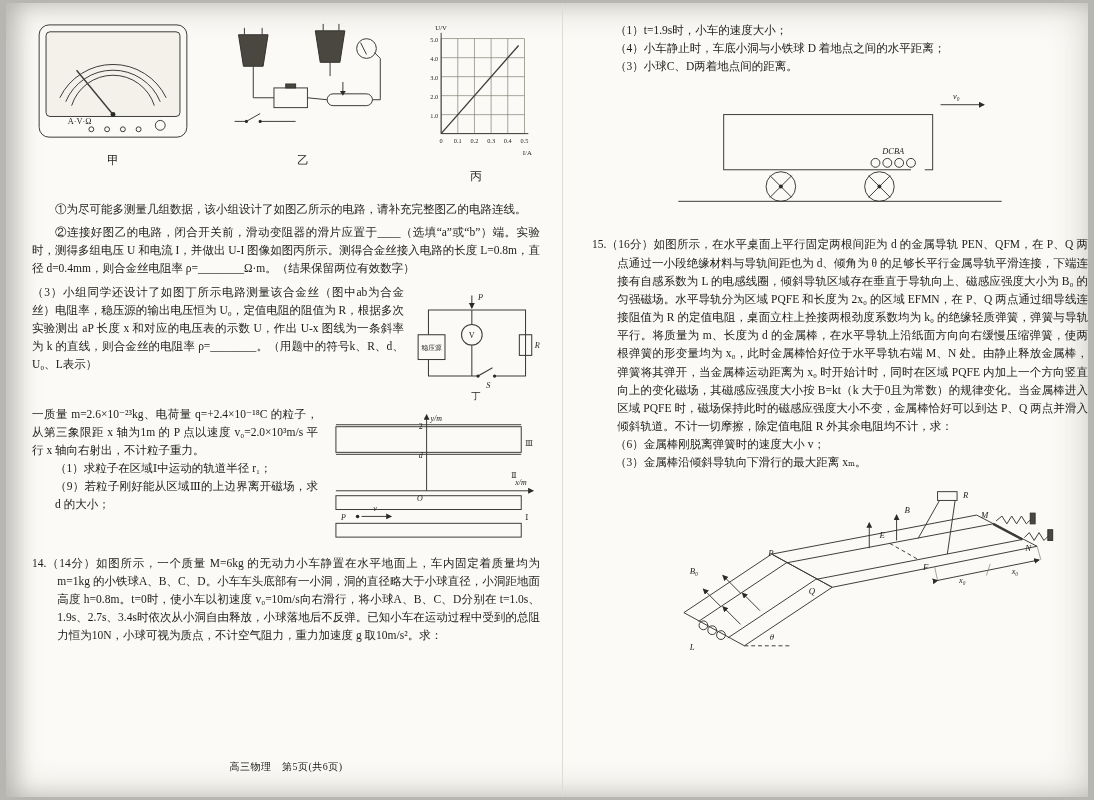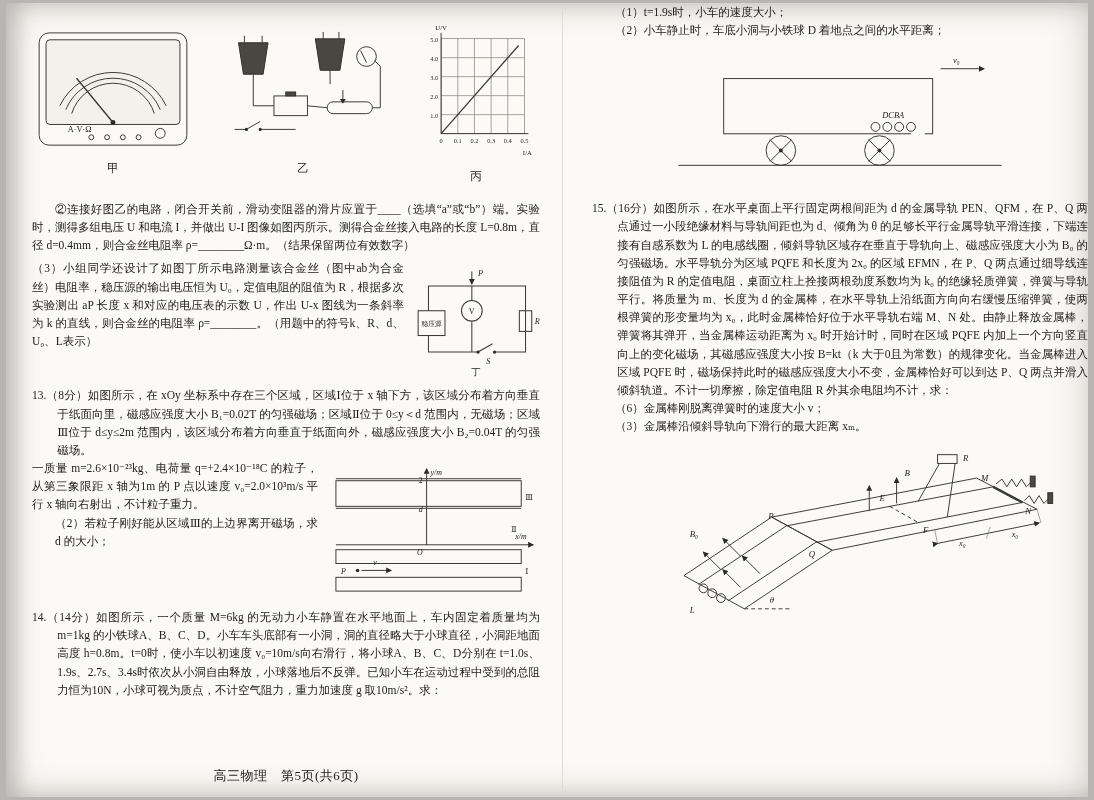--- a/index.html
+++ b/index.html
@@ -20,26 +20,26 @@
   .col { position:absolute; top:0; height:794px; }
   .col-left  { left:26px;  width:508px; }
   .col-right { left:586px; width:496px; }
   .txt { font-size:11.5px; line-height:1.58; text-align:justify; }
   .indent { text-indent:2em; }
   .hang { padding-left:2.2em; text-indent:-2.2em; }
   .item { margin-left:2em; }
   .blk { margin-top:5px; }
   .clearfix { overflow:hidden; }
   .fig-right { float:right; margin:2px 0 4px 10px; }
-  .figrow { display:flex; align-items:center; justify-content:space-between; margin:16px 2px 16px 2px; }
+  .figrow { display:flex; align-items:flex-start; justify-content:space-between; margin:16px 2px 16px 2px; }
   .figwrap { text-align:center; }
   .figcap { display:block; font-size:11.5px; margin-top:2px; }
   .footer {
-    position:absolute; bottom:12px; left:0; width:100%;
-    text-align:center; font-size:13px; letter-spacing:.5px;
+    position:absolute; bottom:23px; left:0; width:100%;
+    text-align:center; font-size:10px; letter-spacing:.5px;
   }
   svg line, svg polyline, svg polygon, svg path, svg rect, svg circle, svg ellipse {
     stroke:#3a3a38; fill:none; stroke-width:1;
   }
   svg text {
     stroke:none; fill:#1d1d1d;
     font-family:"Liberation Serif","DejaVu Serif",serif;
   }
   .fill-dark { fill:#49473f; stroke:#33312c; }
   .fill-dot  { fill:#2b2b28; stroke:none; }
@@ -141,20 +141,21 @@
           <text x="62.4" y="128" font-size="6.5" text-anchor="middle">0.2</text>
           <text x="79.6" y="128" font-size="6.5" text-anchor="middle">0.3</text>
           <text x="96.8" y="128" font-size="6.5" text-anchor="middle">0.4</text>
           <text x="114" y="128" font-size="6.5" text-anchor="middle">0.5</text>
           <text x="117" y="140" font-size="7" text-anchor="middle">I/A</text>
         </svg>
         <span class="figcap">丙</span>
       </div>
     </div>
 
+    <p class="txt indent blk">①为尽可能多测量几组数据，该小组设计了如图乙所示的电路，请补充完整图乙的电路连线。</p>
     <p class="txt indent blk">②连接好图乙的电路，闭合开关前，滑动变阻器的滑片应置于____（选填“a”或“b”）端。实验时，测得多组电压 U 和电流 I，并做出 U-I 图像如图丙所示。测得合金丝接入电路的长度 L=0.8m，直径 d=0.4mm，则合金丝电阻率 ρ=________Ω·m。（结果保留两位有效数字）</p>
 
     <div class="blk clearfix">
 
       <svg class="fig-right" width="126" height="116" viewBox="0 0 122 112">
         <defs>
           <marker id="arD" markerWidth="7" markerHeight="7" refX="5" refY="3" orient="auto">
             <path d="M0,0L6,3L0,6Z" style="fill:#2b2b28;stroke:none"></path>
           </marker>
         </defs>
@@ -171,21 +172,20 @@
         <text x="117" y="61" font-size="8" font-style="italic">R</text>
         <line x1="62" y1="88" x2="76" y2="80"></line>
         <circle cx="62" cy="88" r="1.6" class="fill-dot"></circle>
           <circle cx="78" cy="88" r="1.6" class="fill-dot"></circle>
         <text x="70" y="100" font-size="8" font-style="italic">S</text>
         <text x="60" y="110" font-size="9" text-anchor="middle">丁</text>
       </svg>
       <p class="txt">（3）小组同学还设计了如图丁所示电路测量该合金丝（图中ab为合金丝）电阻率，稳压源的输出电压恒为 U₀，定值电阻的阻值为 R，根据多次实验测出 aP 长度 x 和对应的电压表的示数 U，作出 U-x 图线为一条斜率为 k 的直线，则合金丝的电阻率 ρ=________。（用题中的符号k、R、d、U₀、L表示）</p>
     </div>
 
-    <p class="txt hang blk">13.（8分）如图所示，在 xOy 坐标系中存在三个区域，区域Ⅰ位于 x 轴下方，该区域分布着方向垂直于纸面向里，磁感应强度大小 B₁=0.02T 的匀强磁场；区域Ⅱ位于 0≤y＜d 范围内，无磁场；区域Ⅲ位于 d≤y≤2m 范围内，该区域分布着方向垂直于纸面向外，磁感应强度大小 B₂=0.04T 的匀强磁场。</p>
 
     <div class="clearfix">
 
       <svg class="fig-right" width="212" height="138" viewBox="0 0 215 140">
         <defs>
           <marker id="ar13" markerWidth="7" markerHeight="7" refX="5" refY="3" orient="auto">
             <path d="M0,0L6,3L0,6Z" style="fill:#2b2b28;stroke:none"></path>
           </marker>
           <pattern id="podot" width="17" height="14" patternUnits="userSpaceOnUse">
             <circle cx="8" cy="7" r="2.6"></circle>
@@ -210,33 +210,35 @@
         <text x="96" y="95" font-size="8" text-anchor="end" font-style="italic">O</text>
         <text x="96" y="22" font-size="8" text-anchor="end">2</text>
         <text x="96" y="52" font-size="8" text-anchor="end" font-style="italic">d</text>
         <text x="200" y="40" font-size="8">Ⅲ</text>
         <text x="186" y="72" font-size="8">Ⅱ</text>
         <text x="200" y="115" font-size="8">Ⅰ</text>
         <text x="18" y="115" font-size="8" text-anchor="end" font-style="italic">P</text>
         <text x="46" y="106" font-size="8" font-style="italic">v</text>
       </svg>
       <p class="txt">一质量 m=2.6×10⁻²³kg、电荷量 q=+2.4×10⁻¹⁸C 的粒子，从第三象限距 x 轴为1m 的 P 点以速度 v₀=2.0×10³m/s 平行 x 轴向右射出，不计粒子重力。</p>
-      <p class="txt item">（2）若粒子刚好能从区域Ⅲ的上边界离开磁场，求 d 的大小；</p>
+      <p class="txt item">（1）求粒子在区域Ⅰ中运动的轨道半径 r₁；</p>
+      <p class="txt item">（9）若粒子刚好能从区域Ⅲ的上边界离开磁场，求 d 的大小；</p>
     </div>
 
     <p class="txt hang blk">14.（14分）如图所示，一个质量 M=6kg 的无动力小车静置在水平地面上，车内固定着质量均为 m=1kg 的小铁球A、B、C、D。小车车头底部有一小洞，洞的直径略大于小球直径，小洞距地面高度 h=0.8m。t=0时，使小车以初速度 v₀=10m/s向右滑行，将小球A、B、C、D分别在 t=1.0s、1.9s、2.7s、3.4s时依次从小洞自由释放，小球落地后不反弹。已知小车在运动过程中受到的总阻力恒为10N，小球可视为质点，不计空气阻力，重力加速度 g 取10m/s²。求：</p>
 
     <div class="footer">高三物理　第5页(共6页)</div>
   </div>
 
   <div class="col col-right">
 
-    <div style="">
+    <div style="margin-top:18px">
       <p class="txt item">（1）t=1.9s时，小车的速度大小；</p>
-      <p class="txt item">（2）小车静止时，车底小洞与小铁球 D 着地点之间的水平距离；</p>
+      <p class="txt item">（4）小车静止时，车底小洞与小铁球 D 着地点之间的水平距离；</p>
+      <p class="txt item">（3）小球C、D两着地点间的距离。</p>
     </div>
 
     <div style="text-align:center;margin:10px 0 8px">
       <svg width="336" height="138" viewBox="0 0 340 140">
         <defs>
           <marker id="arC" markerWidth="7" markerHeight="7" refX="5" refY="3" orient="auto">
             <path d="M0,0L6,3L0,6Z" style="fill:#2b2b28;stroke:none"></path>
           </marker>
           <pattern id="pg" width="10" height="8" patternUnits="userSpaceOnUse">
             <line x1="0" y1="8" x2="6" y2="0"></line>

